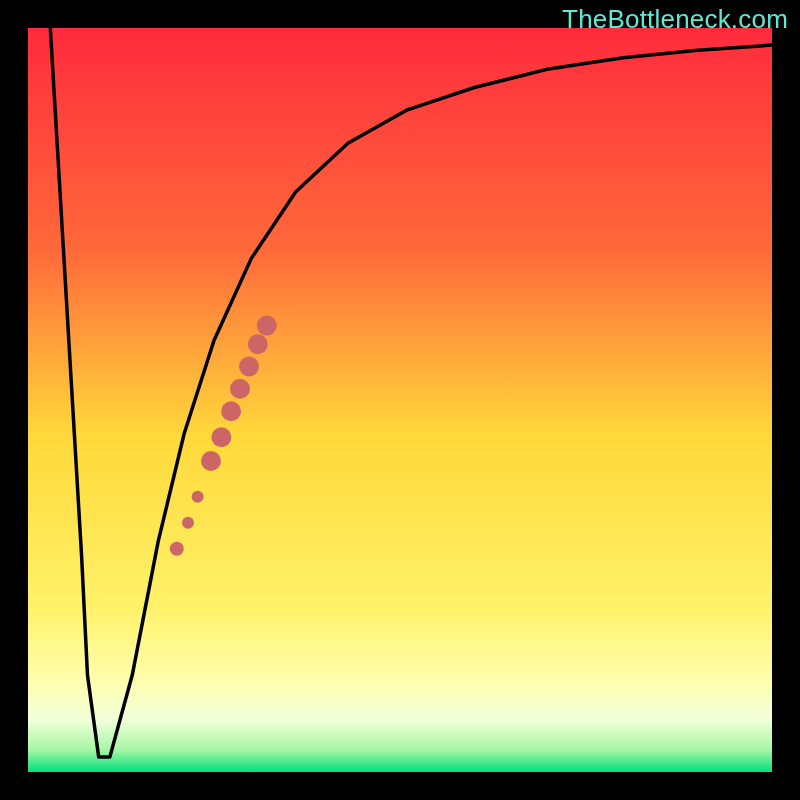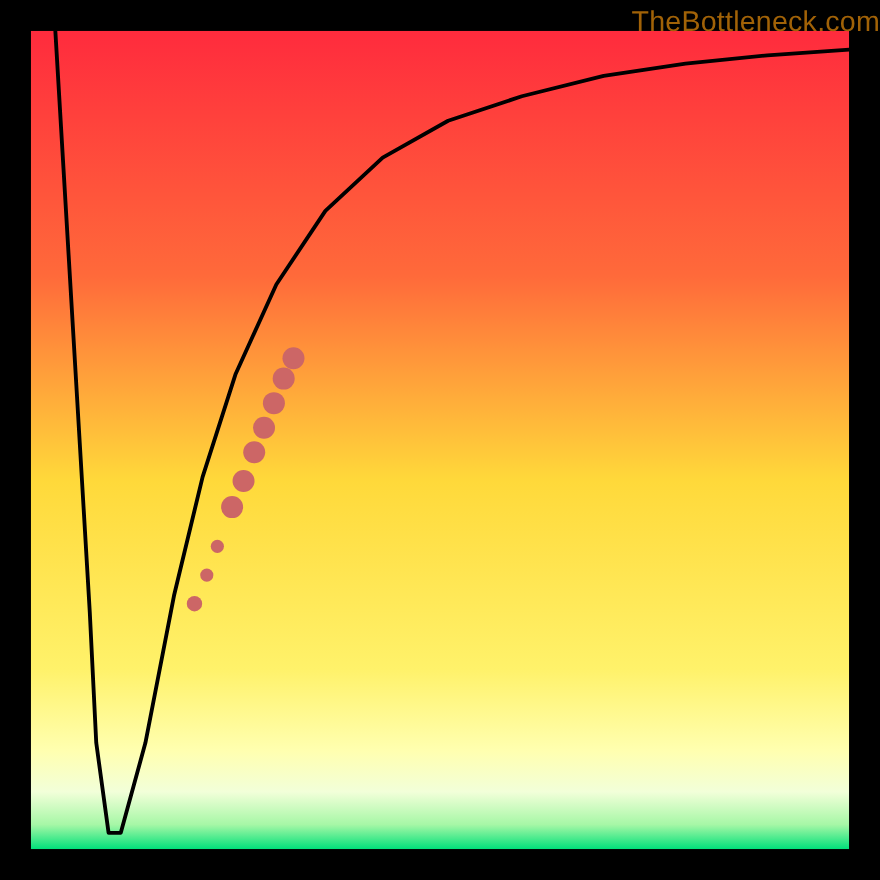--- a/index.html
+++ b/index.html
@@ -22,22 +22,22 @@
   .plot {
     position: absolute;
     left: 28px;
     top: 28px;
     width: 744px;
     height: 744px;
   }
   .watermark {
     position: absolute;
     top: 4px;
-    right: 0;
-    color: #a16207;
+    right: 12px;
+    color: #5eead4;
     font-size: 26px;
     font-weight: 500;
     letter-spacing: 0.2px;
     user-select: none;
   }
   svg { display: block; }
 </style>
 </head>
 <body>
 

